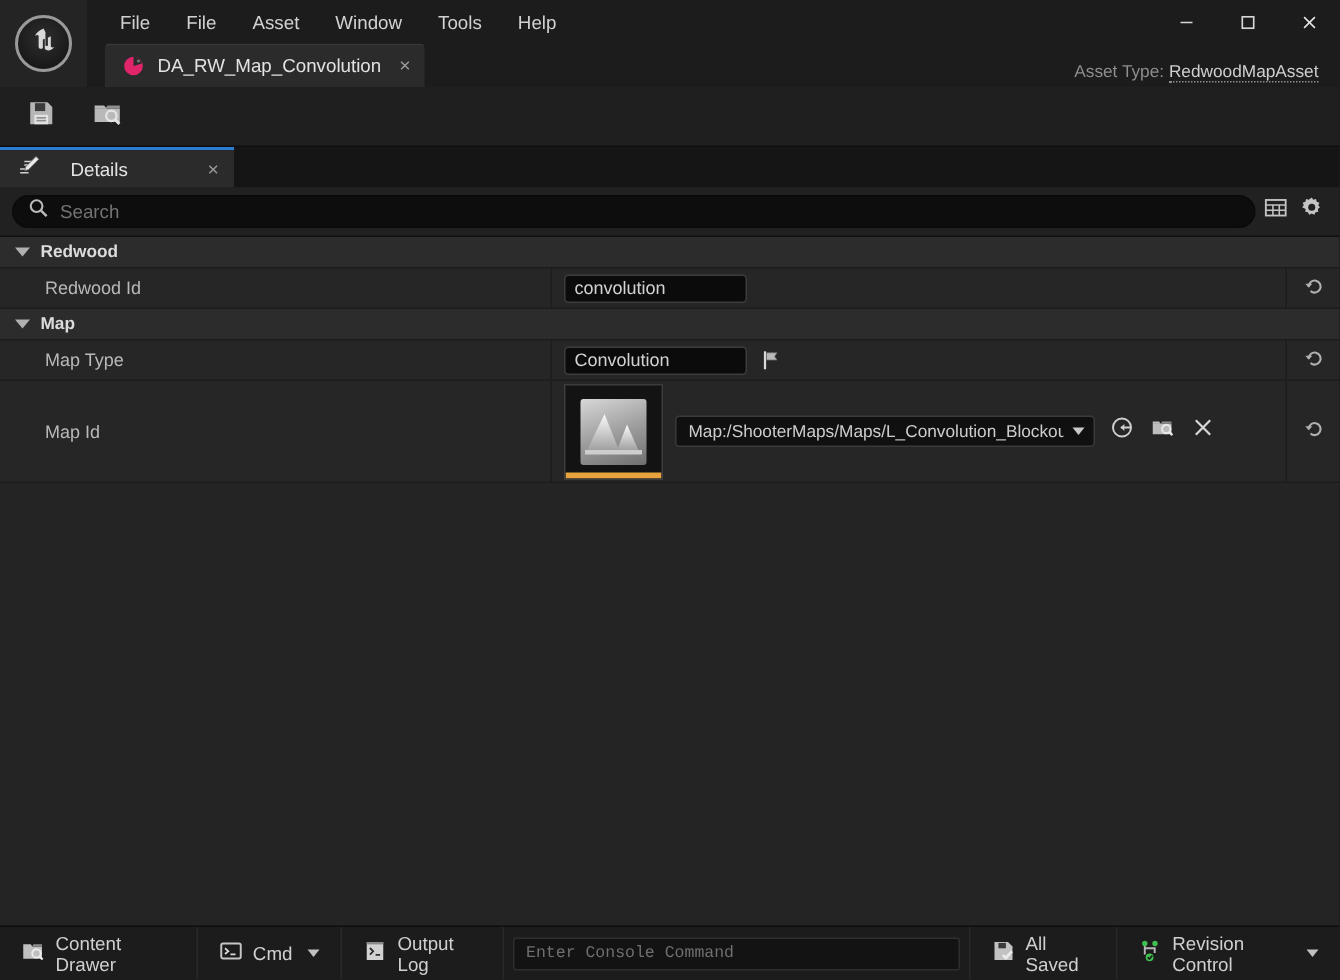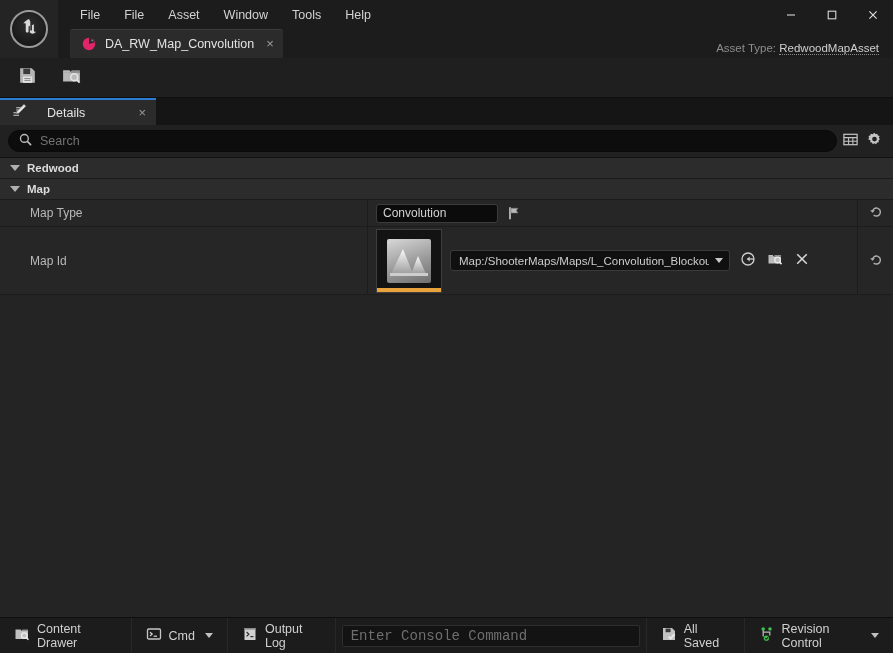--- a/index.html
+++ b/index.html
@@ -158,21 +158,21 @@
   }
   .sb-item {
     display:flex; align-items:center; gap:7px; padding: 0 14px;
     font-size:12.5px; color:#d0d0d0; border-right:1px solid #282828;
   }
   .sb-item svg { width:16px; height:16px; flex:0 0 16px; }
   .sb-caret { width:0;height:0;border-left:4px solid transparent;border-right:4px solid transparent;border-top:5px solid #c0c0c0; margin-left:3px;}
   .sb-console { flex:1; display:flex; align-items:center; padding: 0 6px; }
   .sb-console input {
     width: 298px; height: 22px; background:#131313; border:1px solid #2e2e2e; border-radius:2px;
-    color:#cfcfcf; font-family:"Liberation Mono", monospace; font-size:14px;
+    color:#cfcfcf; font-family:"Liberation Mono", monospace; font-size:11px;
     padding: 0 8px; outline:none;
   }
   .sb-console input::placeholder { color:#6f6f6f; }
   .sb-right { display:flex; align-items:stretch; margin-left:auto; }
   .sb-right .sb-item { border-right:none; border-left:1px solid #282828; }
 </style>
 </head>
 <body>
 
 <div class="app">
@@ -305,20 +305,34 @@
         </div>
       </div>
 
       <div class="prop-list">
 
         <div class="cat-row">
           <span class="tri"></span>
           <span class="cat-label">Redwood</span>
         </div>
 
+        <div class="prop-row">
+          <div class="prop-name">Redwood Id</div>
+          <div class="prop-val">
+            <div class="text-field">convolution</div>
+          </div>
+          <div class="prop-reset">
+            <span>
+              <svg viewBox="0 0 14 14">
+                <path d="M3.4 8.2a4 4 0 1 1 1.3 2.8" fill="none" stroke="#b0b0b0" stroke-width="1.4"></path>
+                <path d="M1.2 6.2l2.3 2.6 2.4-2.6z" fill="#b0b0b0"></path>
+              </svg>
+            </span>
+          </div>
+        </div>
 
         <div class="cat-row">
           <span class="tri"></span>
           <span class="cat-label">Map</span>
         </div>
 
         <div class="prop-row">
           <div class="prop-name">Map Type</div>
           <div class="prop-val">
             <div class="text-field">Convolution</div>

